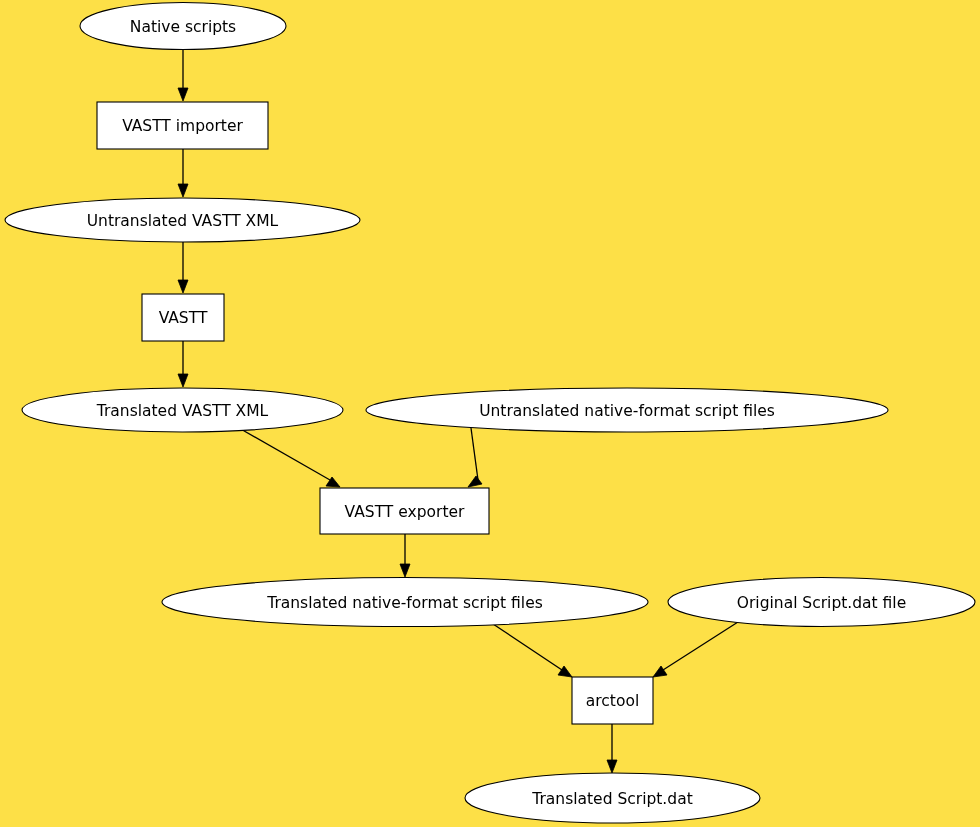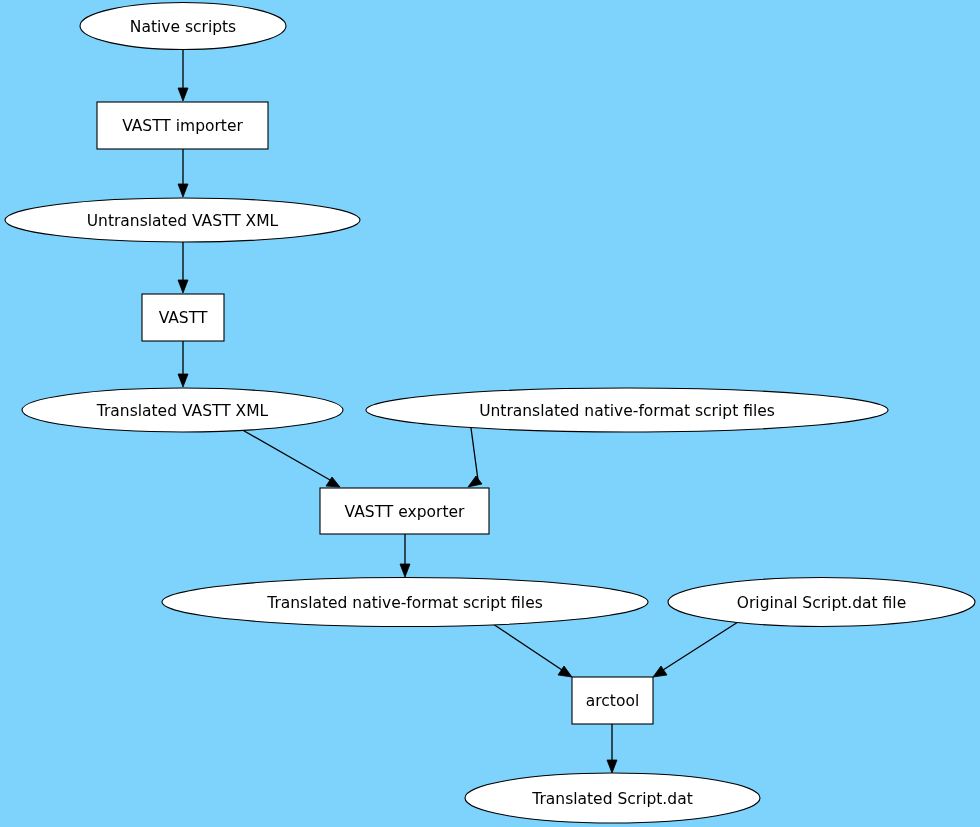--- a/index.html
+++ b/index.html
@@ -7,21 +7,21 @@
     padding: 0;
     background: #ffffff;
   }
   body {
     font-family: "DejaVu Sans", sans-serif;
   }
   #diagram-root {
     position: relative;
     width: 980px;
     height: 827px;
-    background: #7dd3fc;
+    background: #fde047;
     overflow: hidden;
   }
   #graph-svg {
     display: block;
     width: 980px;
     height: 827px;
   }
   .node-shape {
     fill: #ffffff;
     stroke: #000000;

